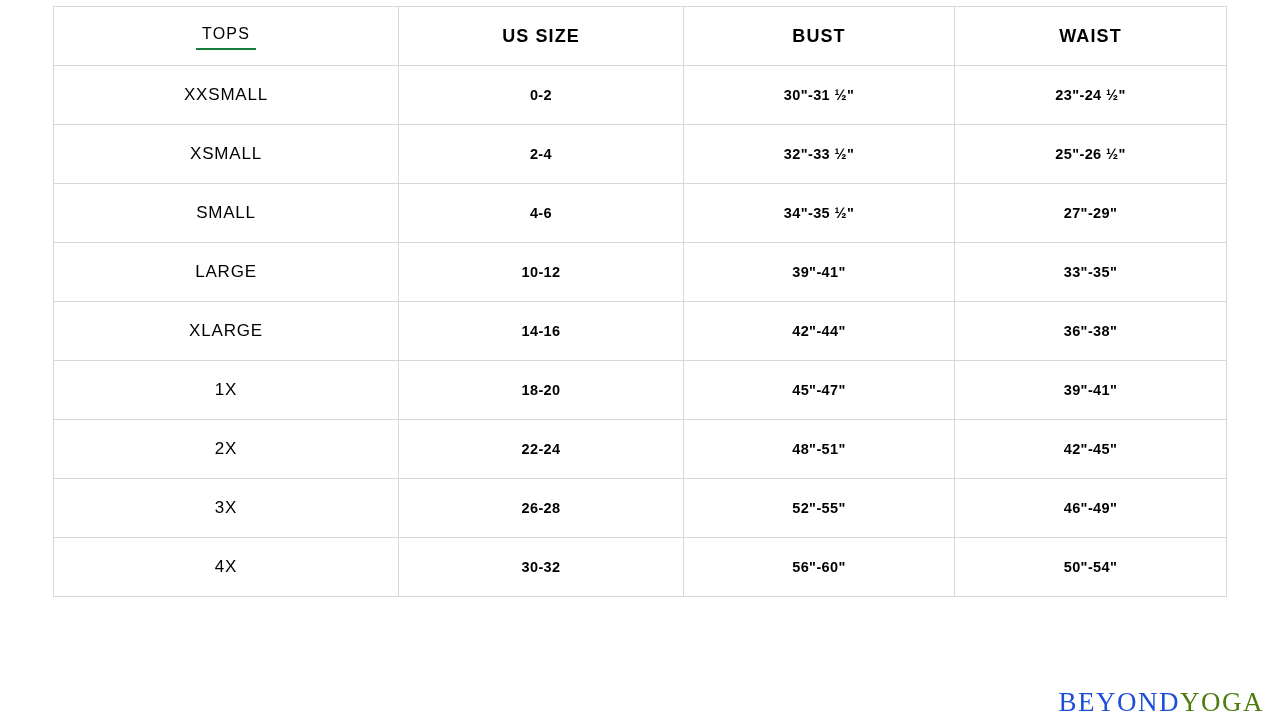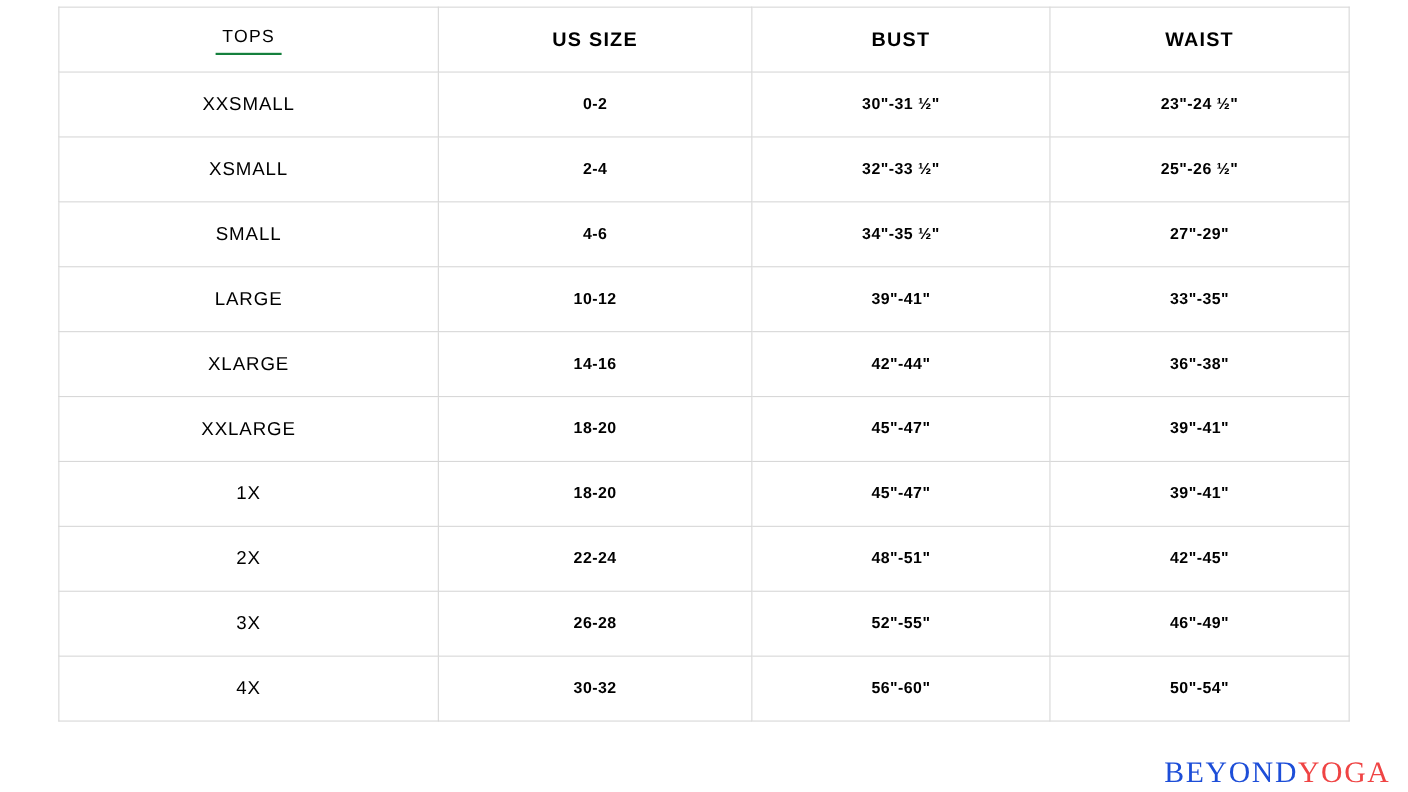--- a/index.html
+++ b/index.html
@@ -77,21 +77,21 @@
     position: absolute;
     right: 16px;
     bottom: 4px;
     font-family: "Liberation Serif", serif;
     font-size: 27px;
     letter-spacing: 1.5px;
     white-space: nowrap;
     line-height: 1;
   }
   .brand .beyond { color: #1d4ed8; }
-  .brand .yoga { color: #ef4444; }
+  .brand .yoga { color: #4d7c0f; }
 </style>
 </head>
 <body>
 
 <div class="page">
 
   <table class="size-table">
     <colgroup>
       <col class="c-label">
       <col class="c-us">
@@ -133,26 +133,20 @@
         <td class="val">39"-41"</td>
         <td class="val">33"-35"</td>
       </tr>
       <tr>
         <td class="label">XLARGE</td>
         <td class="val">14-16</td>
         <td class="val">42"-44"</td>
         <td class="val">36"-38"</td>
       </tr>
       <tr>
-        <td class="label">XXLARGE</td>
-        <td class="val">18-20</td>
-        <td class="val">45"-47"</td>
-        <td class="val">39"-41"</td>
-      </tr>
-      <tr>
         <td class="label">1X</td>
         <td class="val">18-20</td>
         <td class="val">45"-47"</td>
         <td class="val">39"-41"</td>
       </tr>
       <tr>
         <td class="label">2X</td>
         <td class="val">22-24</td>
         <td class="val">48"-51"</td>
         <td class="val">42"-45"</td>

